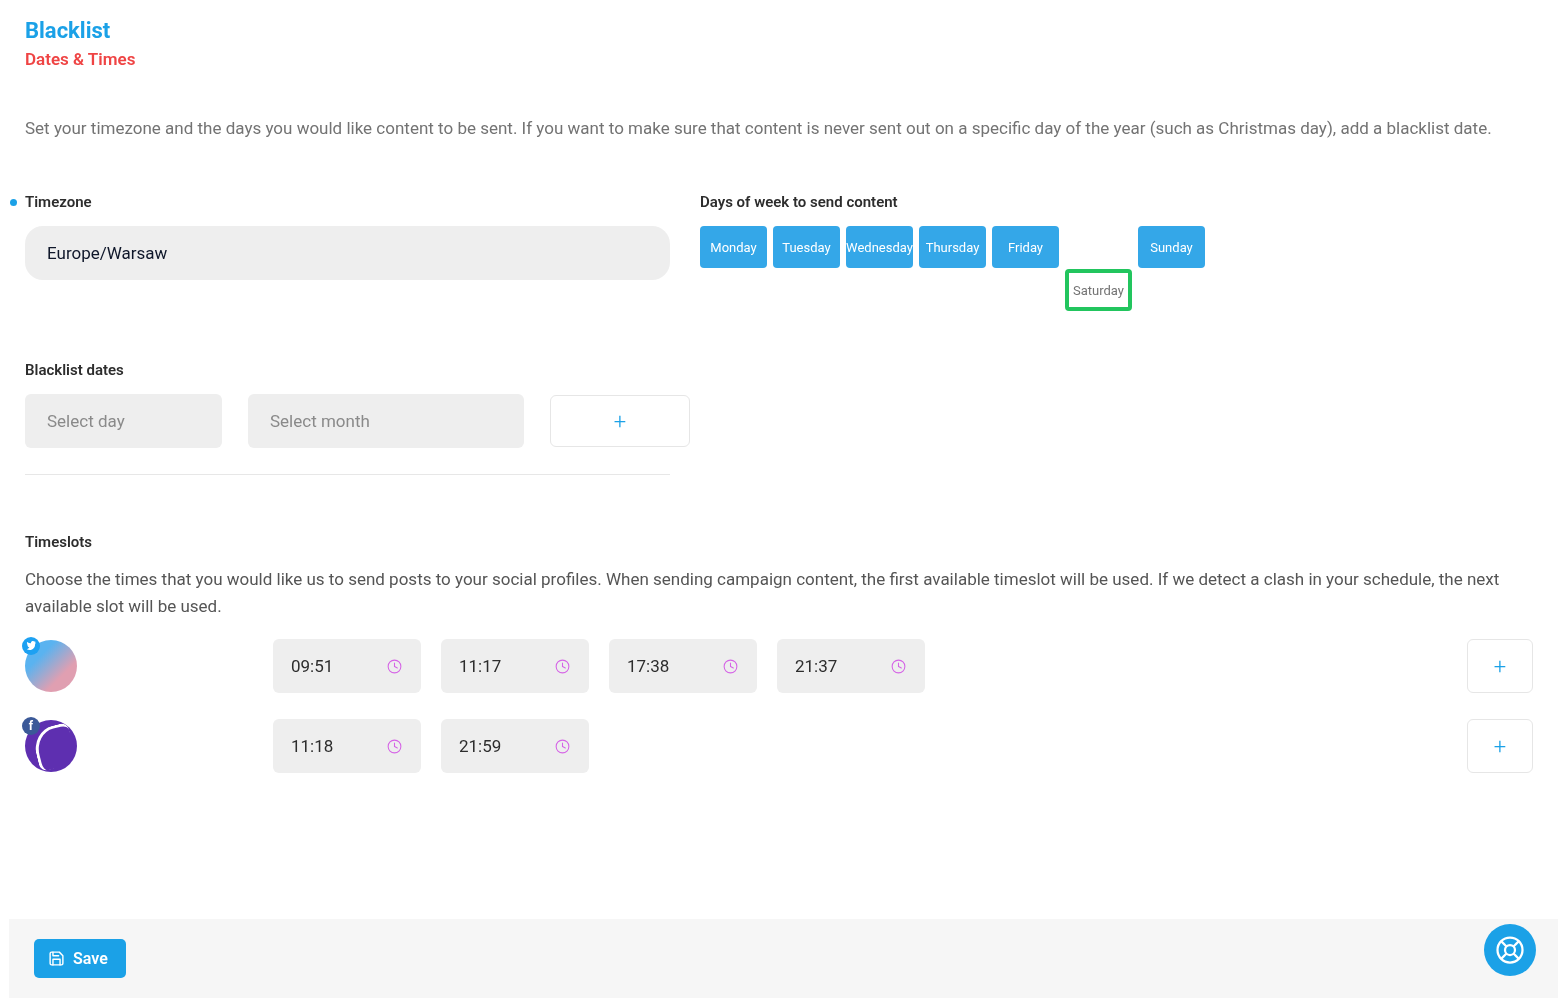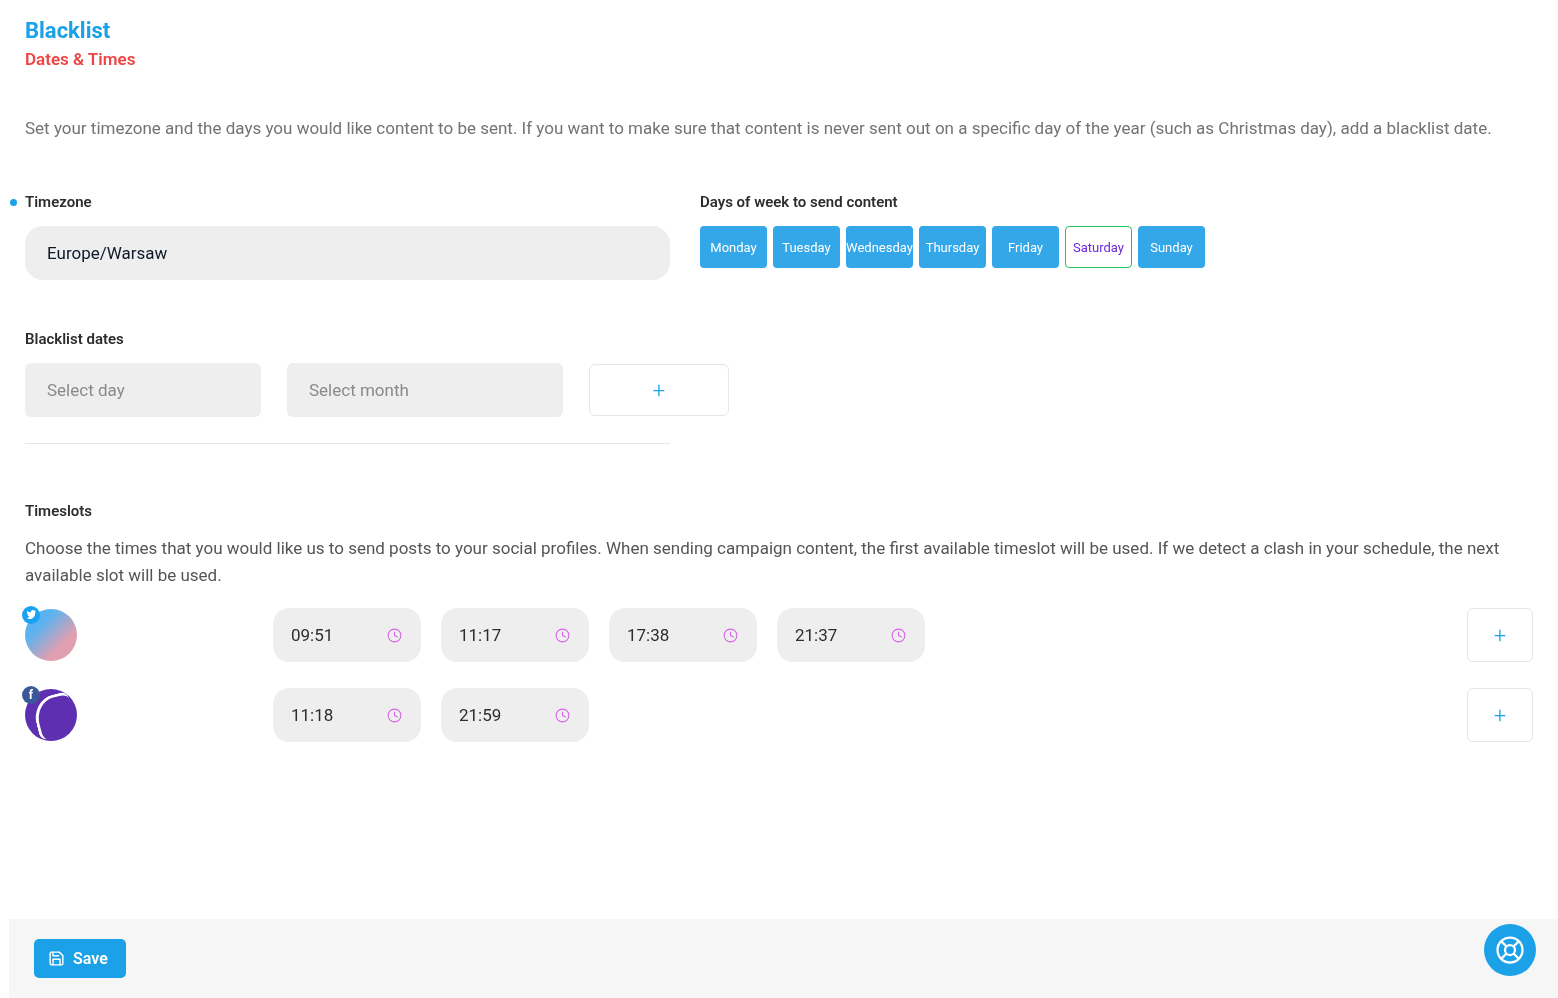--- a/index.html
+++ b/index.html
@@ -82,37 +82,38 @@
       height: 42px;
       font-size: 13px;
       width: 67px;
       cursor: pointer;
       display: flex;
       align-items: center;
       justify-content: center;
     }
     .day-btn.inactive {
       background: #fff;
-      color: #6d28d9;
-      border: 1px solid #22c55e;
+      color: #737373;
+      border: 4px solid #22c55e;
+      margin-top: 43px;
     }
     .blacklist-row {
       display: flex;
       gap: 26px;
       align-items: center;
       margin-bottom: 26px;
     }
     .select-pill {
       background: #eeeeee;
       border: none;
       border-radius: 6px;
       padding: 17px 22px;
       font-size: 17px;
       color: #8a8a8a;
-      width: 236px;
+      width: 197px;
       text-align: left;
       cursor: pointer;
     }
     .select-pill.wide { width: 276px; }
     .plus-btn {
       background: #fff;
       border: 1px solid #e6e6e6;
       border-radius: 6px;
       width: 140px;
       height: 52px;
@@ -191,21 +192,21 @@
     .net-badge.fb { background: #3b5998; font-size: 12px; }
     .slots-group {
       display: flex;
       gap: 20px;
       flex: 1;
       align-items: center;
       margin-left: 176px;
     }
     .slot {
       background: #eeeeee;
-      border-radius: 16px;
+      border-radius: 6px;
       width: 148px;
       height: 54px;
       display: flex;
       align-items: center;
       justify-content: space-between;
       padding: 0 18px;
       font-size: 17px;
       color: #2d2d2d;
       cursor: pointer;
       gap: 38px;

